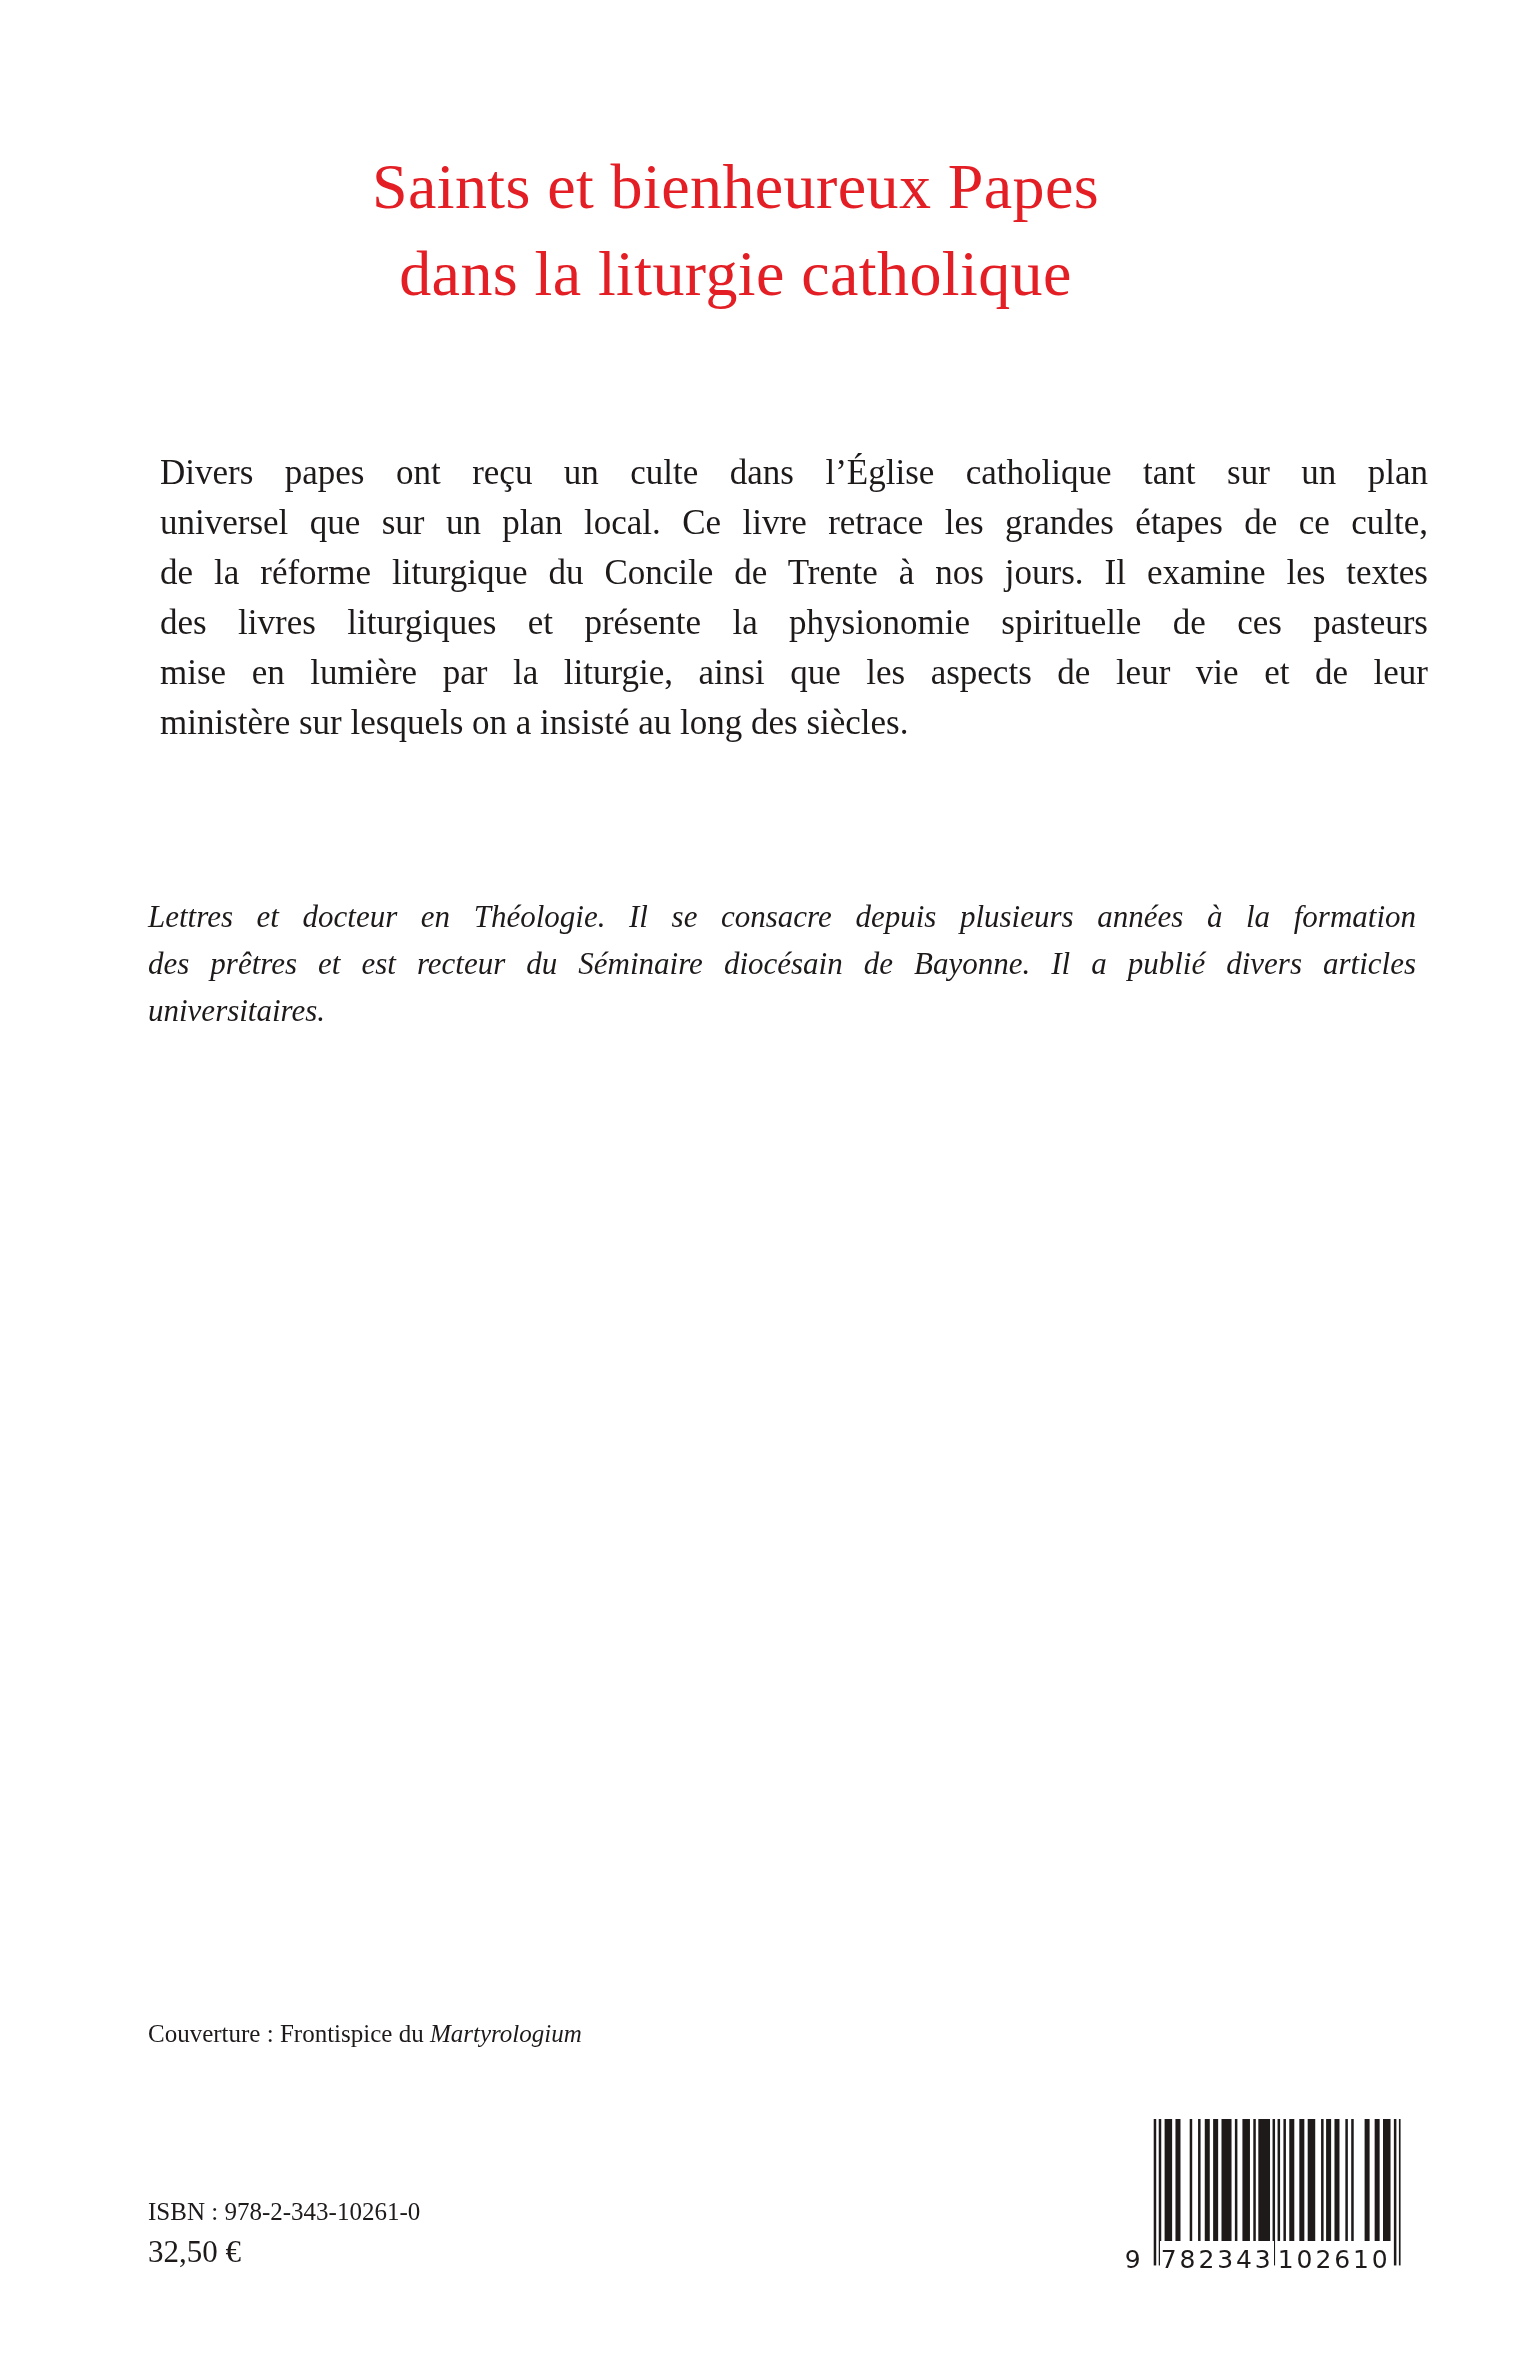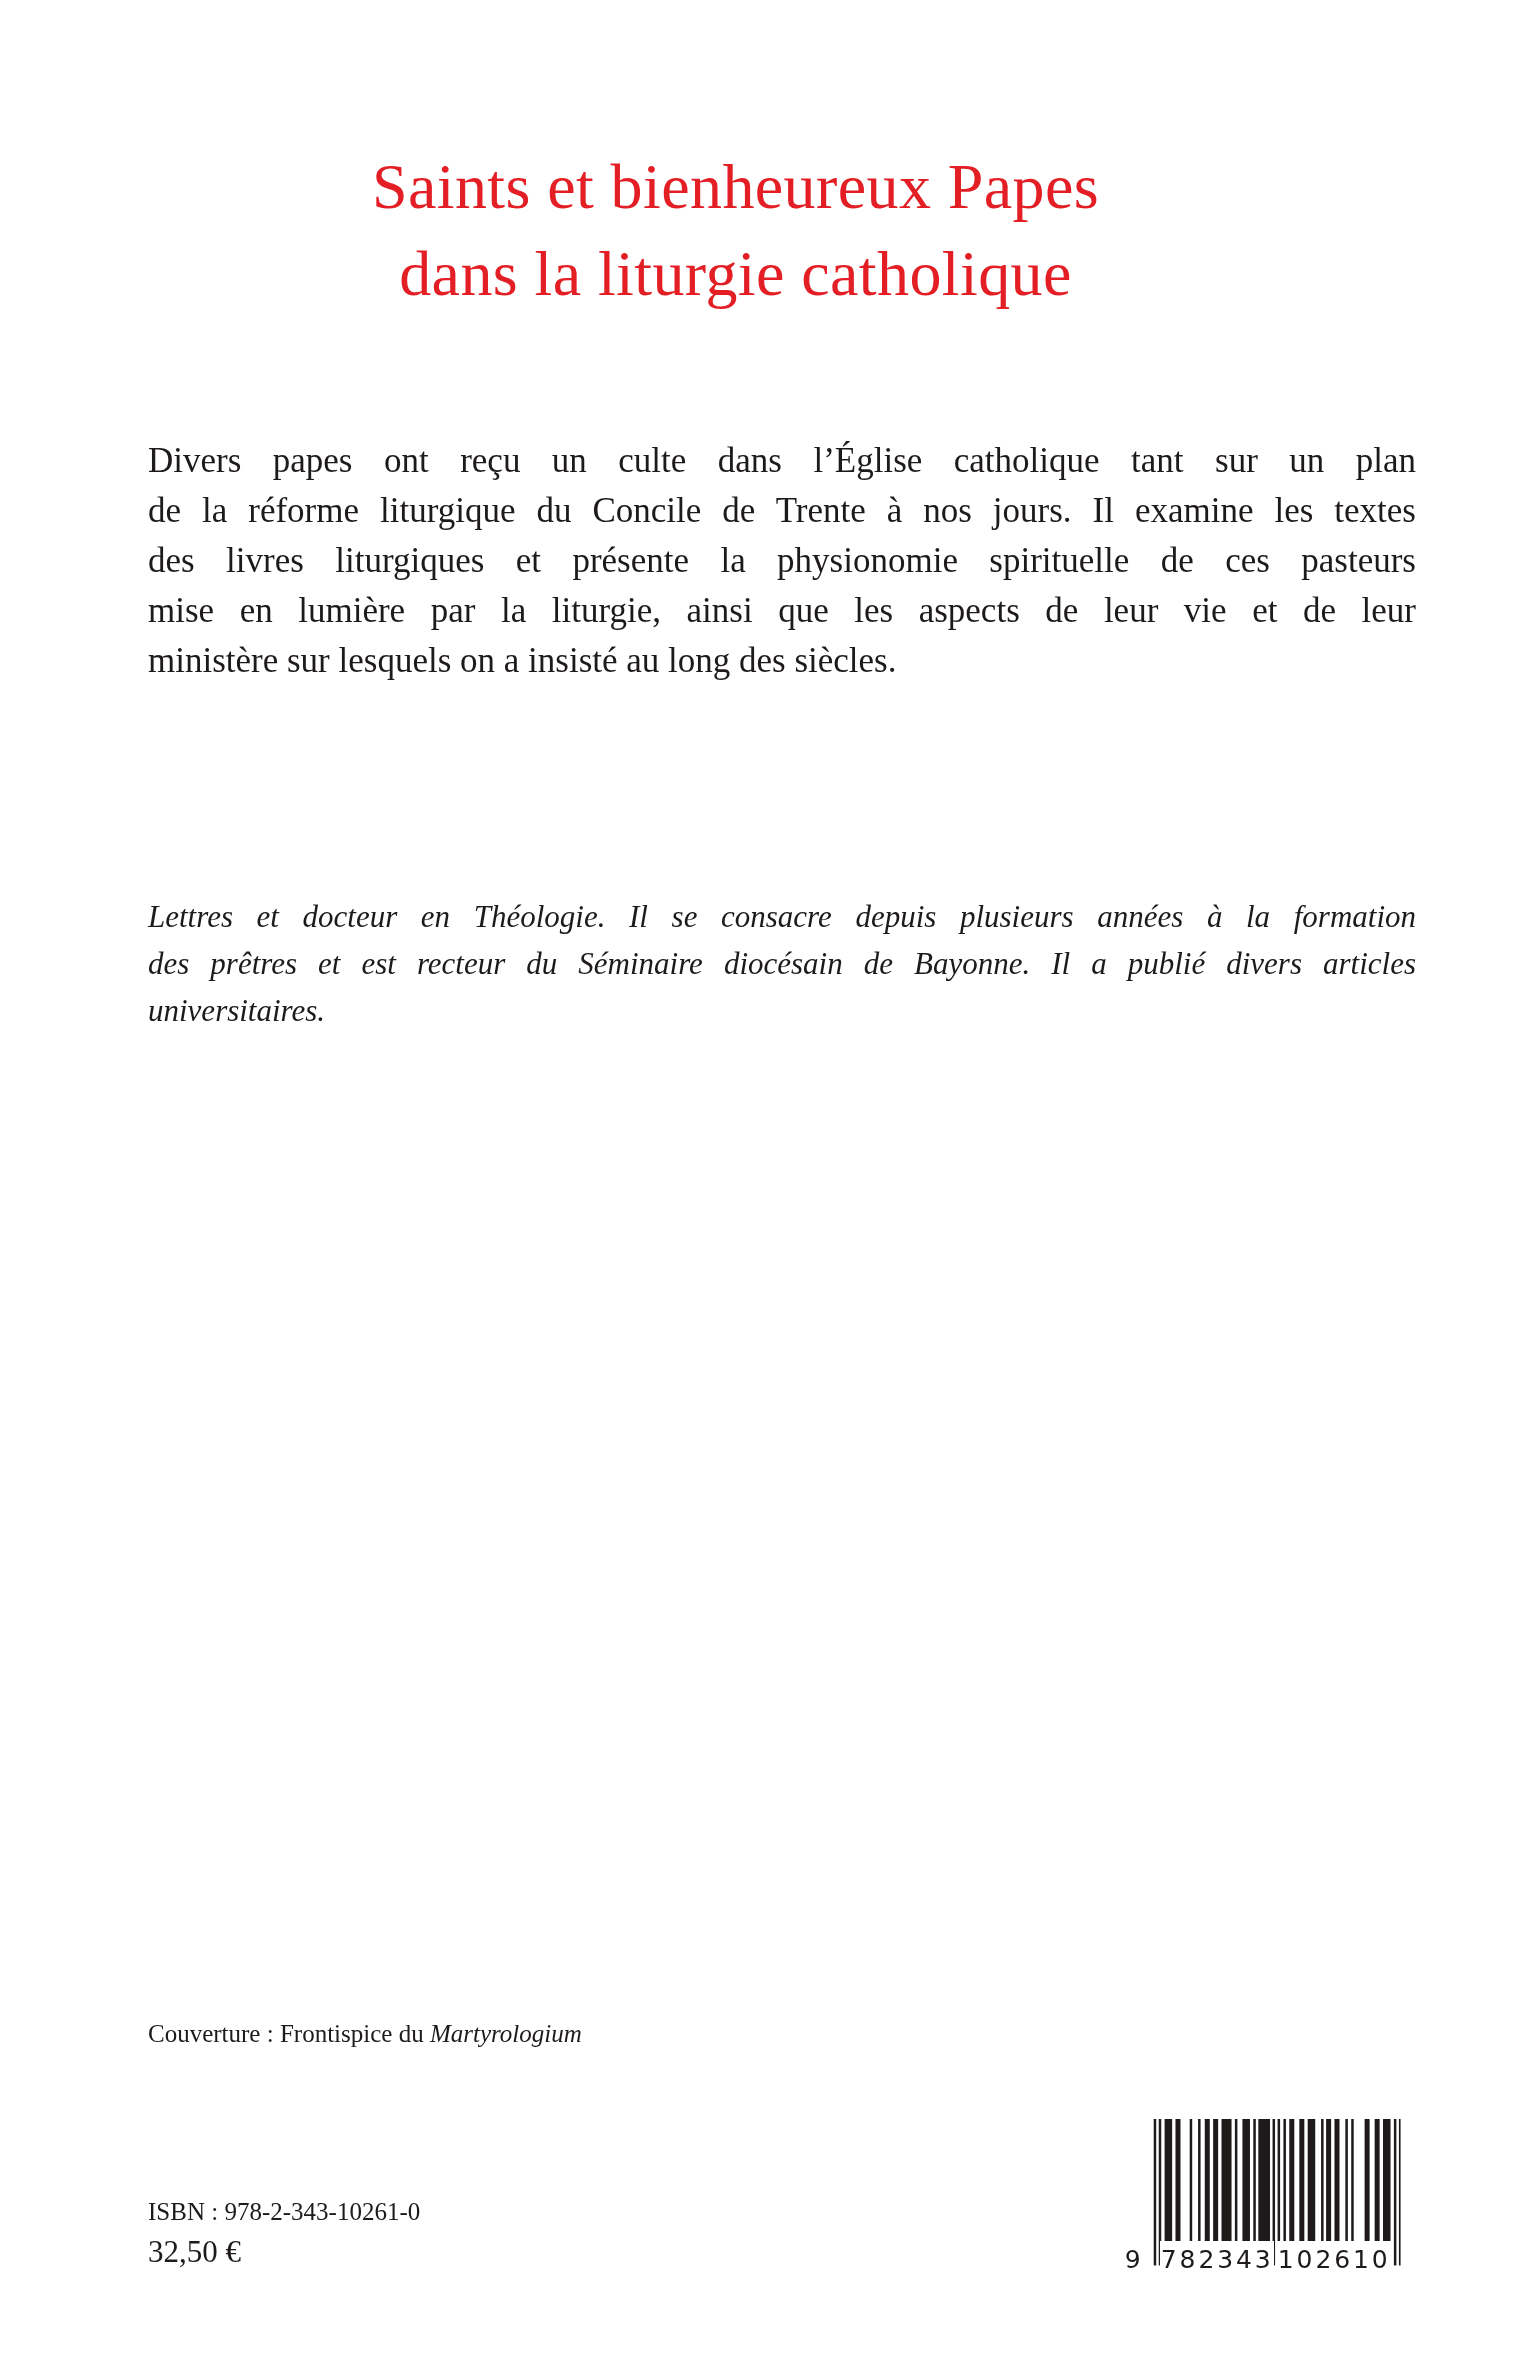--- a/index.html
+++ b/index.html
@@ -30,21 +30,21 @@
 
     .blurb {
       position: absolute;
       left: 148px;
       top: 436px;
       width: 1268px;
       font-size: 35px;
       line-height: 50px;
       text-align: justify;
       text-align-last: left;
-      margin: 0;
+      margin: 12px;
     }
     .blurb .line {
       display: block;
       text-align: justify;
       text-align-last: justify;
     }
     .blurb .line.last { text-align-last: left; }
 
     .bio {
       position: absolute;
@@ -126,20 +126,21 @@
 </head>
 <body>
 
 <div class="title">
   <span class="line">Saints et bienheureux Papes</span>
   <span class="line">dans la liturgie catholique</span>
 </div>
 
 <div class="blurb">
   <span class="line">Divers papes ont reçu un culte dans l’Église catholique tant sur un plan</span>
+  <span class="line">universel que sur un plan local. Ce livre retrace les grandes étapes de ce culte,</span>
   <span class="line">de la réforme liturgique du Concile de Trente à nos jours. Il examine les textes</span>
   <span class="line">des livres liturgiques et présente la physionomie spirituelle de ces pasteurs</span>
   <span class="line">mise en lumière par la liturgie, ainsi que les aspects de leur vie et de leur</span>
   <span class="line last">ministère sur lesquels on a insisté au long des siècles.</span>
 </div>
 
 <div class="bio">
   <span class="line">Lettres et docteur en Théologie. Il se consacre depuis plusieurs années à la formation</span>
   <span class="line">des prêtres et est recteur du Séminaire diocésain de Bayonne. Il a publié divers articles</span>
   <span class="line last">universitaires.</span>

